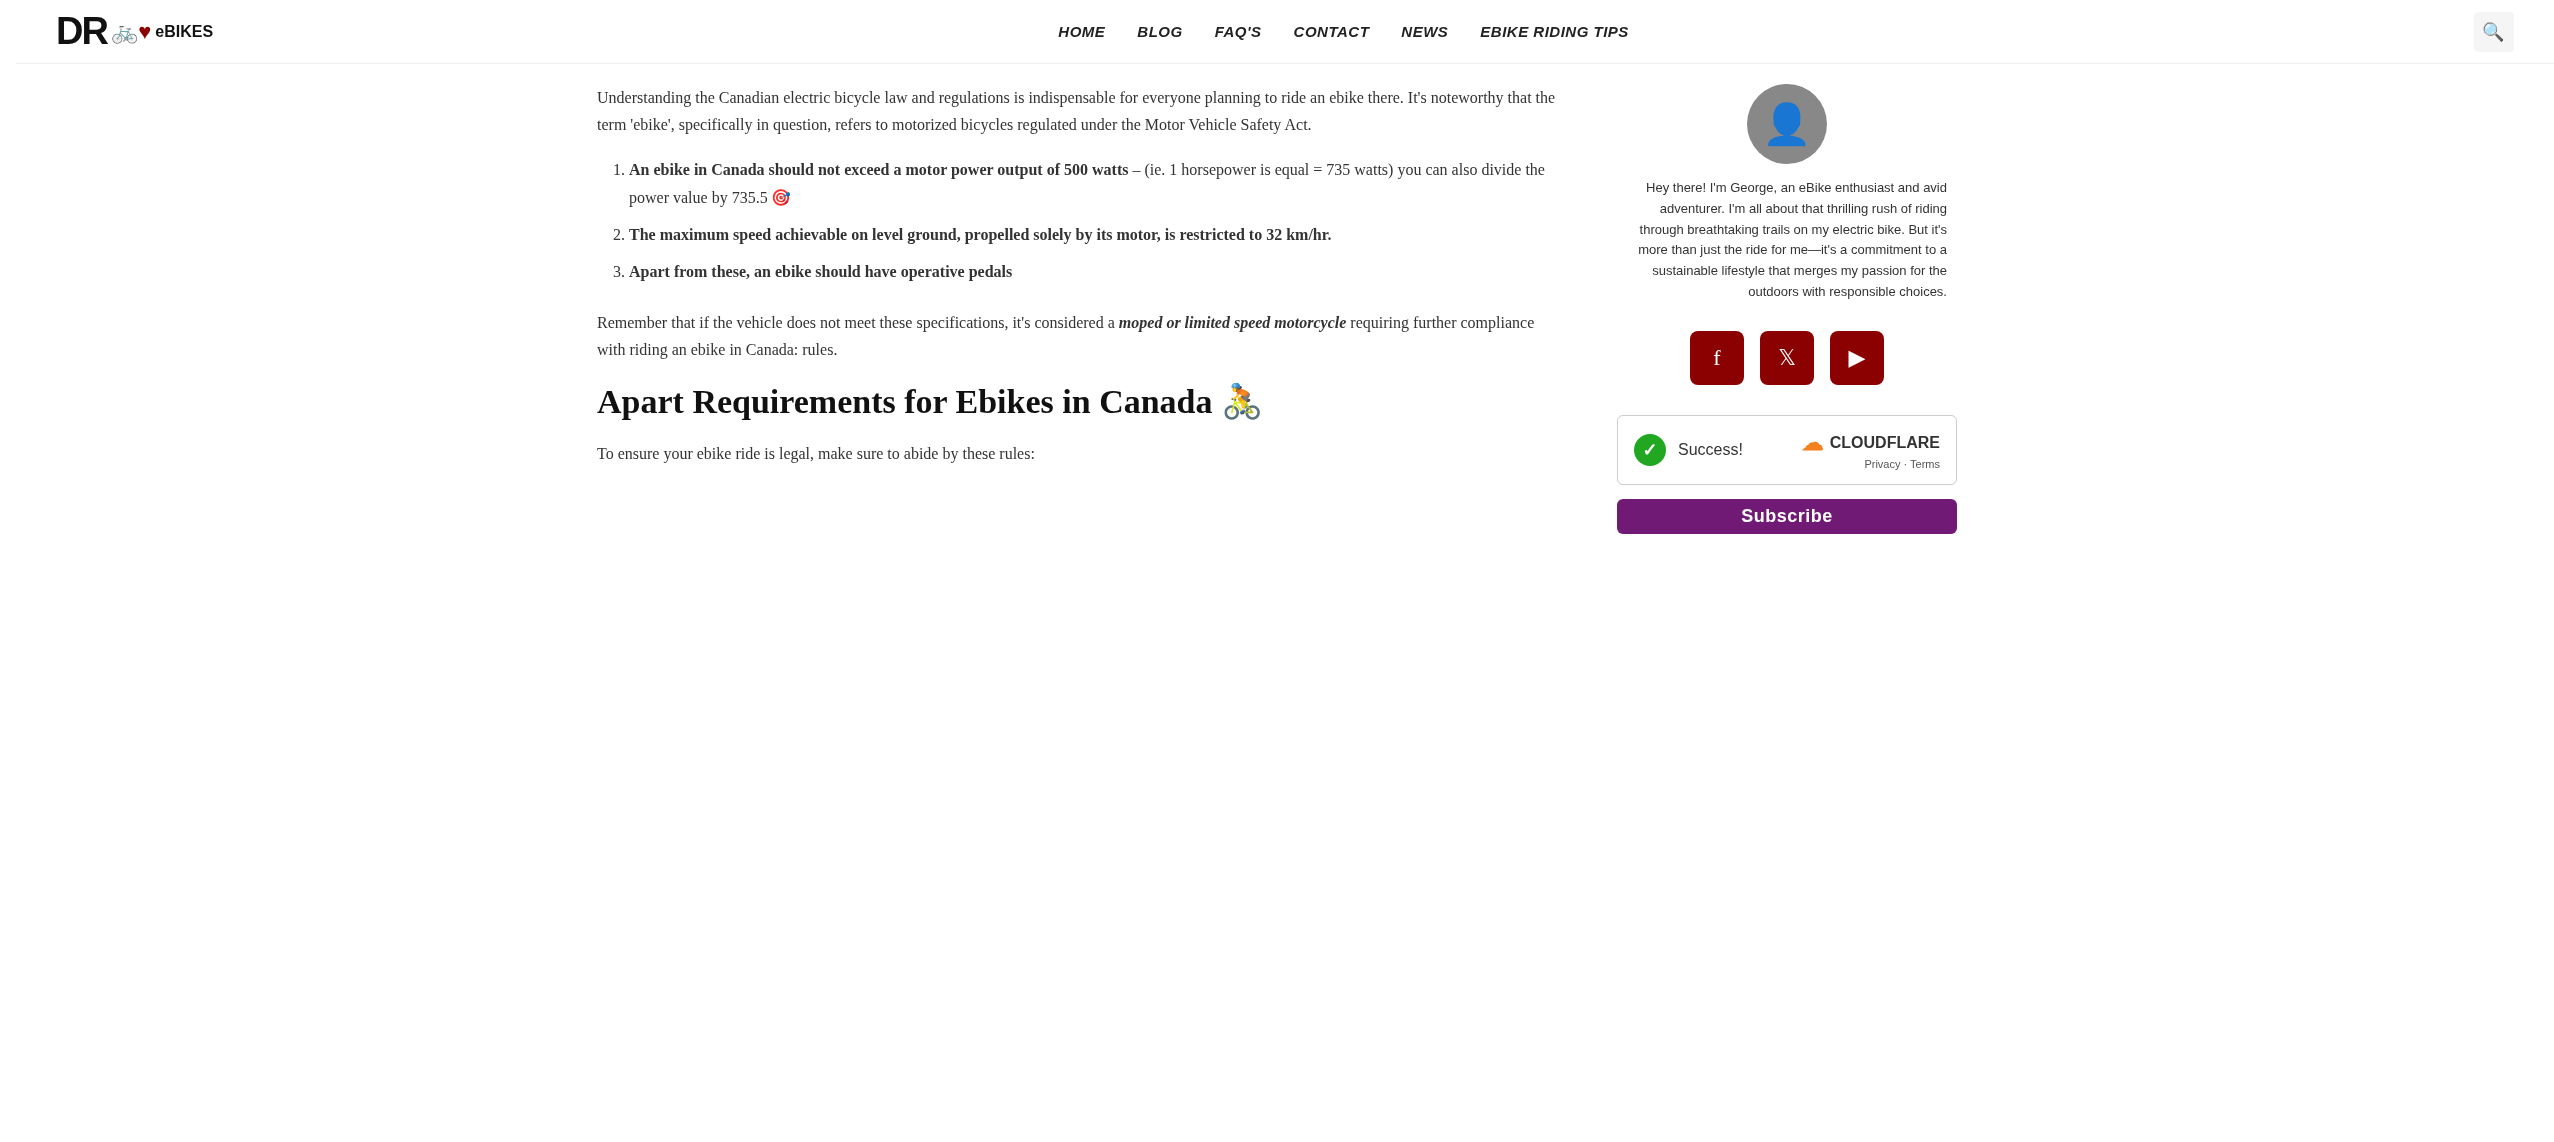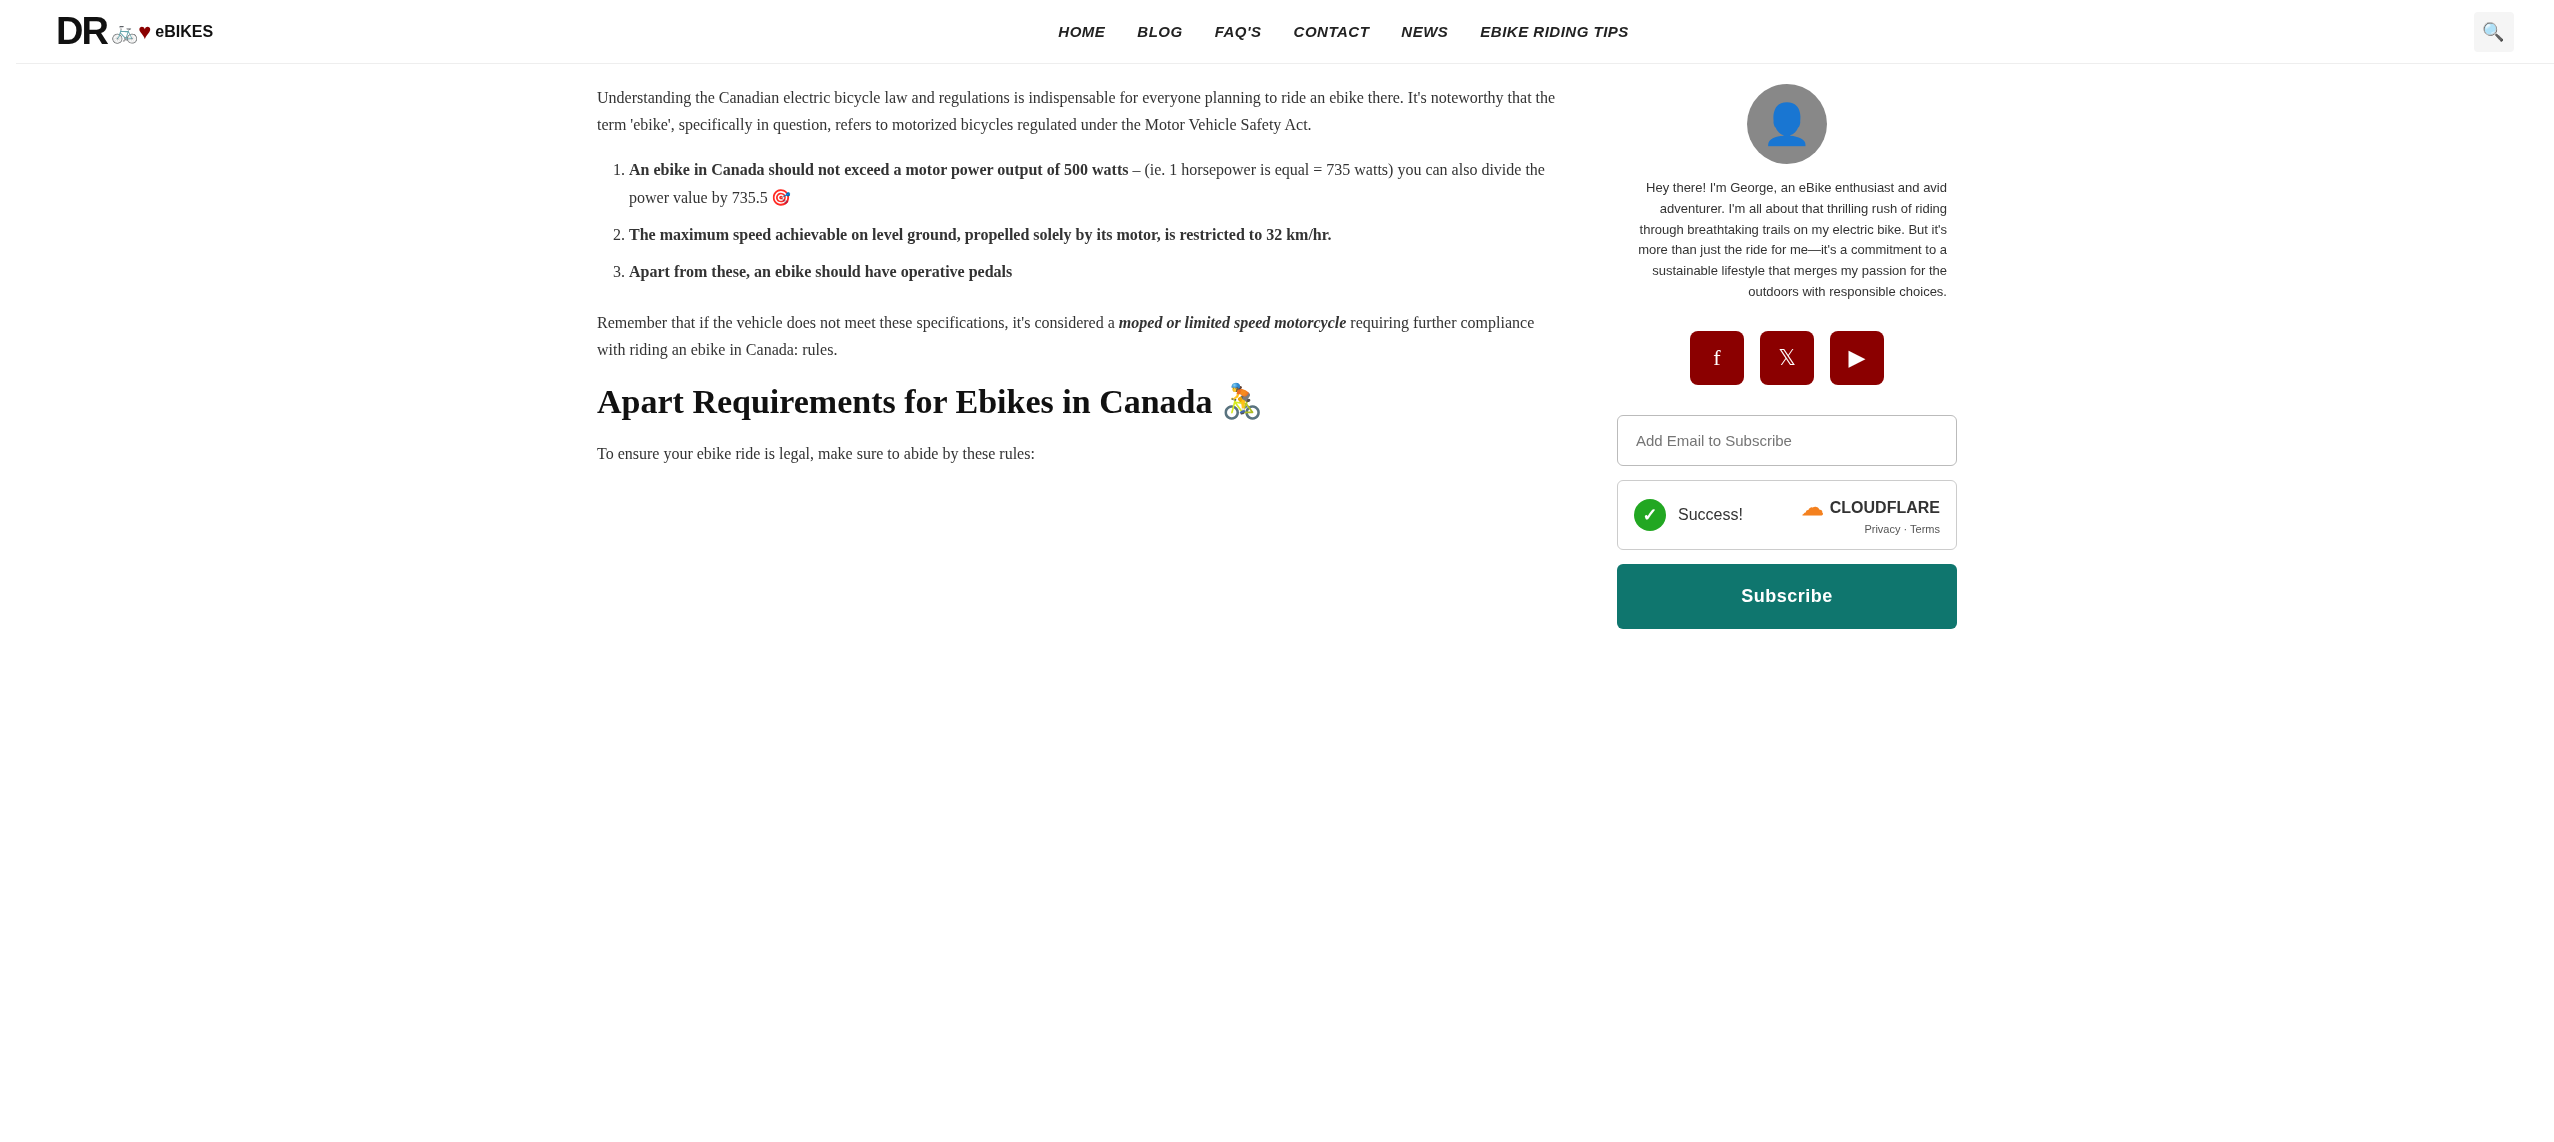--- a/index.html
+++ b/index.html
@@ -251,25 +251,25 @@
       color: #555;
       font-family: Arial, sans-serif;
     }
     .cloudflare-links a {
       color: #555;
       text-decoration: none;
     }
 
     .subscribe-btn {
       width: 100%;
-      background: #0f766e;
+      background: #701a75;
       color: #fff;
       border: none;
       border-radius: 6px;
-      padding: 22px;
+      padding: 7px;
       font-size: 18px;
       font-family: Arial, sans-serif;
       font-weight: 600;
       cursor: pointer;
       letter-spacing: 0.5px;
     }
 
     
     .avatar-area {
       display: flex;
@@ -359,21 +359,20 @@
         <span>f</span>
       </a>
       <a class="social-btn" href="#">
         <span>𝕏</span>
       </a>
       <a class="social-btn" href="#">
         <span>▶</span>
       </a>
     </div>
 
-    <input class="subscribe-input" type="email" placeholder="Add Email to Subscribe" style="">
 
     <div class="cloudflare-box">
       <div class="cloudflare-left">
         <div class="check-icon">✓</div>
         <span class="success-text">Success!</span>
       </div>
       <div class="cloudflare-right">
         <div class="cloudflare-logo">
           <span class="cloudflare-cloud">☁</span>
           <span>CLOUDFLARE</span>

